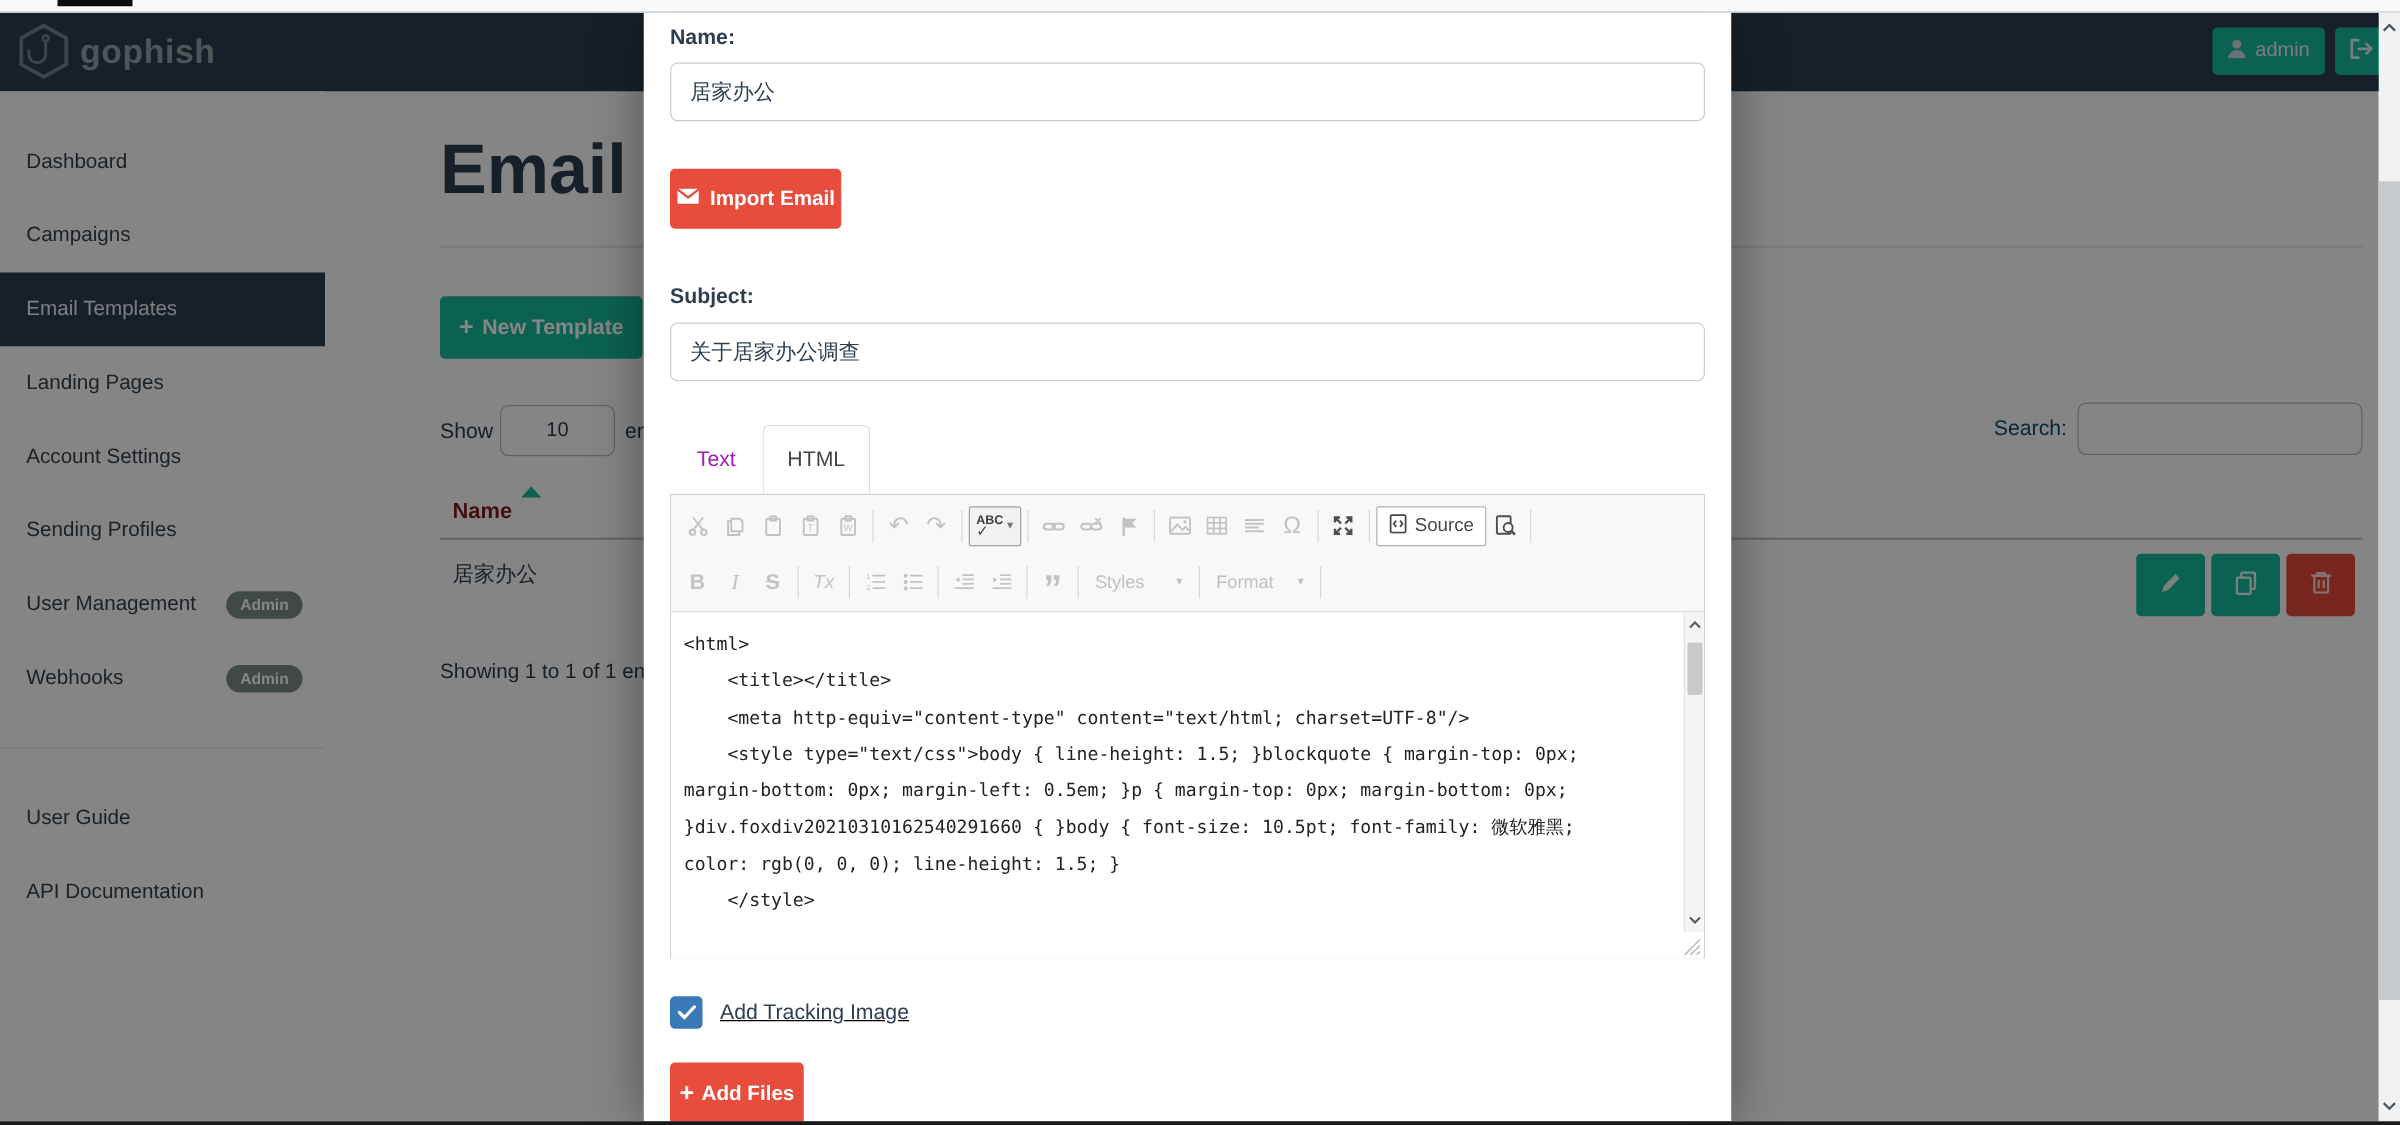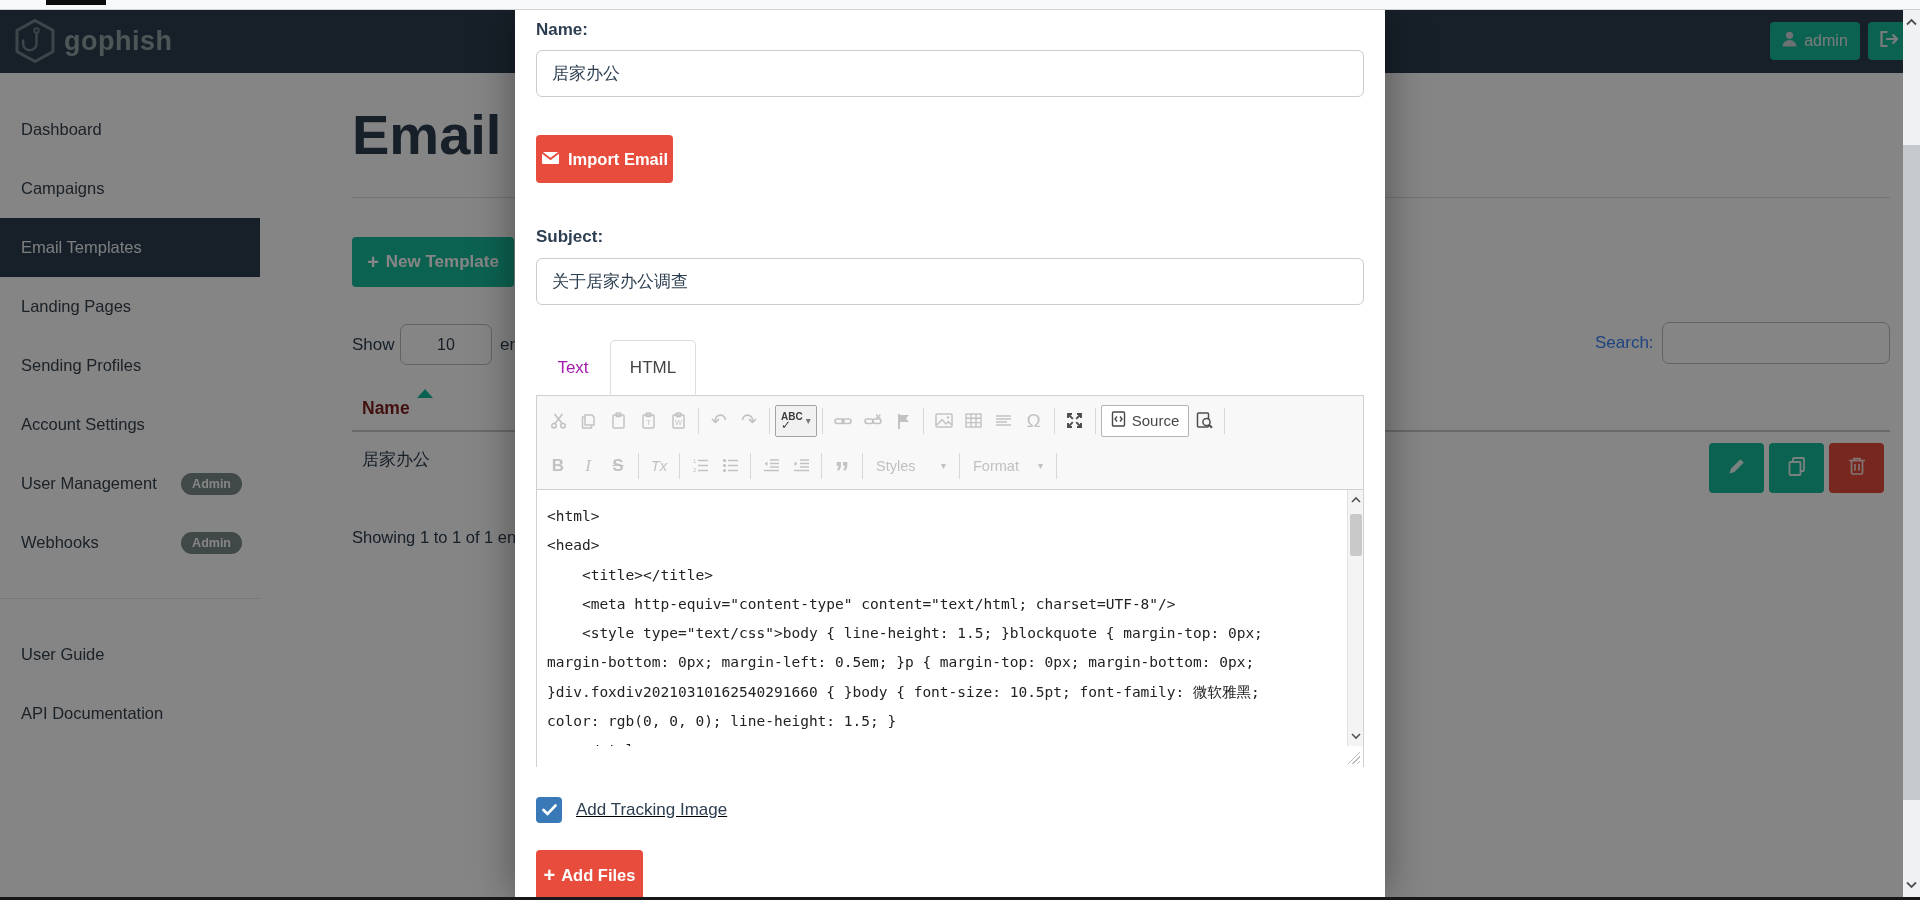--- a/index.html
+++ b/index.html
@@ -38,21 +38,21 @@
   .title-hr { position:absolute; left:352px; top:187px; width:1538px; height:1px; background:#ddd; }
   .btn-teal { background:#18BC9C; color:#fff; border:none; border-radius:4px; }
   .btn-red  { background:#E74C3C; color:#fff; border:none; border-radius:4px; }
   .new-template { position:absolute; left:352px; top:227px; width:162px; height:50px;
     font-size:17px; font-weight:600; display:flex; align-items:center; justify-content:center; gap:7px; }
   .plus-glyph { font-size:20px; font-weight:bold; line-height:1; }
   .show-label { position:absolute; left:352px; top:314px; height:41px; line-height:41px; font-size:17px; color:#2C3E50; }
   .page-size { position:absolute; left:400px; top:314px; width:92px; height:41px; border:1px solid #b9bec2;
     border-radius:7px; text-align:center; font-size:16px; color:#2C3E50; background:#fff; }
   .entries-label { position:absolute; left:500px; top:314px; height:41px; line-height:41px; font-size:17px; color:#2C3E50; }
-  .search-label { position:absolute; left:1595px; top:312px; height:42px; line-height:42px; font-size:17px; color:#3b82f6; }
+  .search-label { position:absolute; left:1595px; top:312px; height:42px; line-height:42px; font-size:17px; color:#0c4a6e; }
   .search-input { position:absolute; left:1662px; top:312px; width:228px; height:42px;
     border:1px solid #b9bec2; border-radius:7px; background:#fff; padding:0 10px; font-size:16px; }
   .sort-asc { position:absolute; left:417px; top:379px; width:0; height:0;
     border-left:8px solid transparent; border-right:8px solid transparent; border-bottom:9px solid #18BC9C; }
   .col-header { position:absolute; left:362px; top:388px; font-size:17.5px; font-weight:bold; color:#7f1d1d; }
   .header-underline { position:absolute; left:352px; top:420px; width:1538px; height:2px; background:#c9c9c9; }
   .row-name { position:absolute; left:362px; top:438px; font-size:17px; color:#2C3E50; }
   .row-actions { position:absolute; left:1709px; top:433px; display:flex; gap:5px; }
   .action-btn { width:55px; height:50px; border-radius:4px; display:flex; align-items:center; justify-content:center; }
   .showing-text { position:absolute; left:352px; top:518px; font-size:16.5px; color:#2C3E50; }
@@ -163,24 +163,24 @@
         <li class="side-item">
             <span>Campaigns</span>
           </li>
         <li class="side-item active">
             <span>Email Templates</span>
           </li>
         <li class="side-item">
             <span>Landing Pages</span>
           </li>
         <li class="side-item">
+            <span>Account Settings</span>
+          </li>
+        <li class="side-item">
             <span>Sending Profiles</span>
-          </li>
-        <li class="side-item">
-            <span>Account Settings</span>
           </li>
         <li class="side-item">
           <span>User Management</span>
           <span class="badge">Admin</span>
         </li>
         <li class="side-item">
           <span>Webhooks</span>
           <span class="badge">Admin</span>
         </li>
       </ul>
@@ -442,21 +442,20 @@
               <span>Format</span>
               <span class="caret" style="color:#c0c0c0;">▾</span>
             </div>
             <div class="tb-sep"></div>
           </div>
         </div>
 
         <div class="code-area">
           <div class="code-lines">
             <div class="code-line">&lt;html&gt;</div>
-            <div class="code-line">&lt;head&gt;</div>
             <div class="code-line">    &lt;title&gt;&lt;/title&gt;</div>
             <div class="code-line">    &lt;meta http-equiv="content-type" content="text/html; charset=UTF-8"/&gt;</div>
             <div class="code-line">    &lt;style type="text/css"&gt;body { line-height: 1.5; }blockquote { margin-top: 0px;</div>
             <div class="code-line">margin-bottom: 0px; margin-left: 0.5em; }p { margin-top: 0px; margin-bottom: 0px;</div>
             <div class="code-line">}div.foxdiv20210310162540291660 { }body { font-size: 10.5pt; font-family: 微软雅黑;</div>
             <div class="code-line">color: rgb(0, 0, 0); line-height: 1.5; }</div>
             <div class="code-line">    &lt;/style&gt;</div>
           </div>
           <div class="code-sb">
             <svg class="code-sb-arrow" style="top:5px;" viewBox="0 0 12 10">

